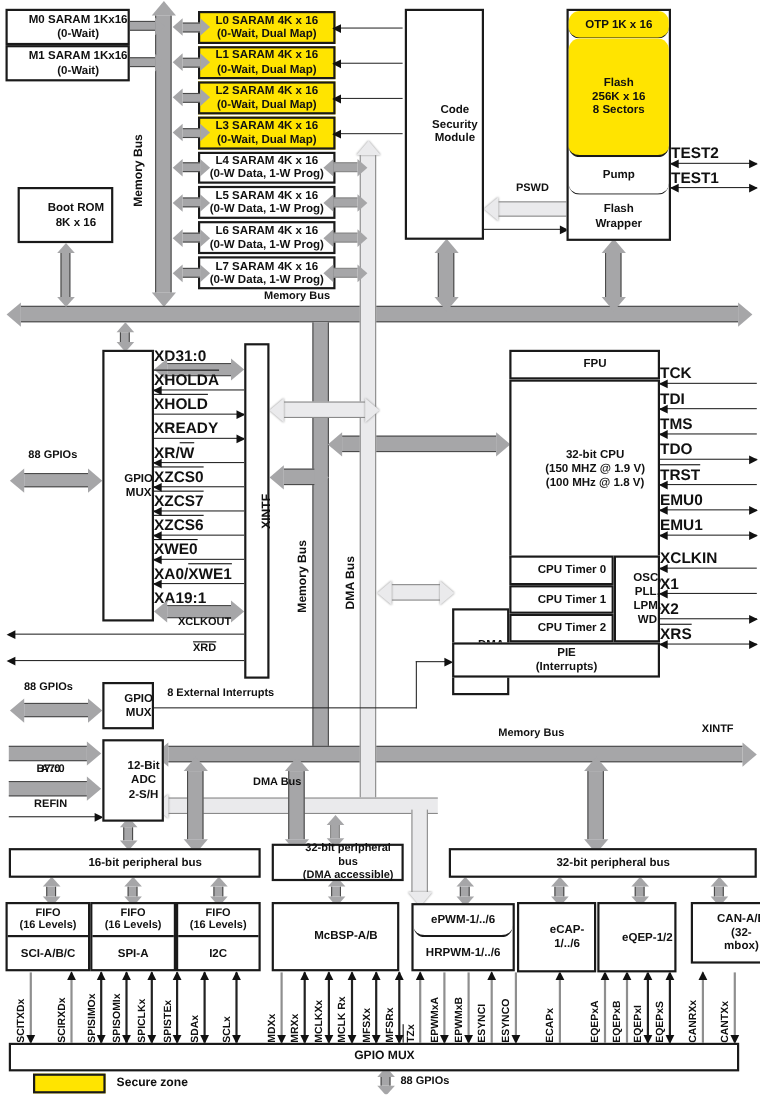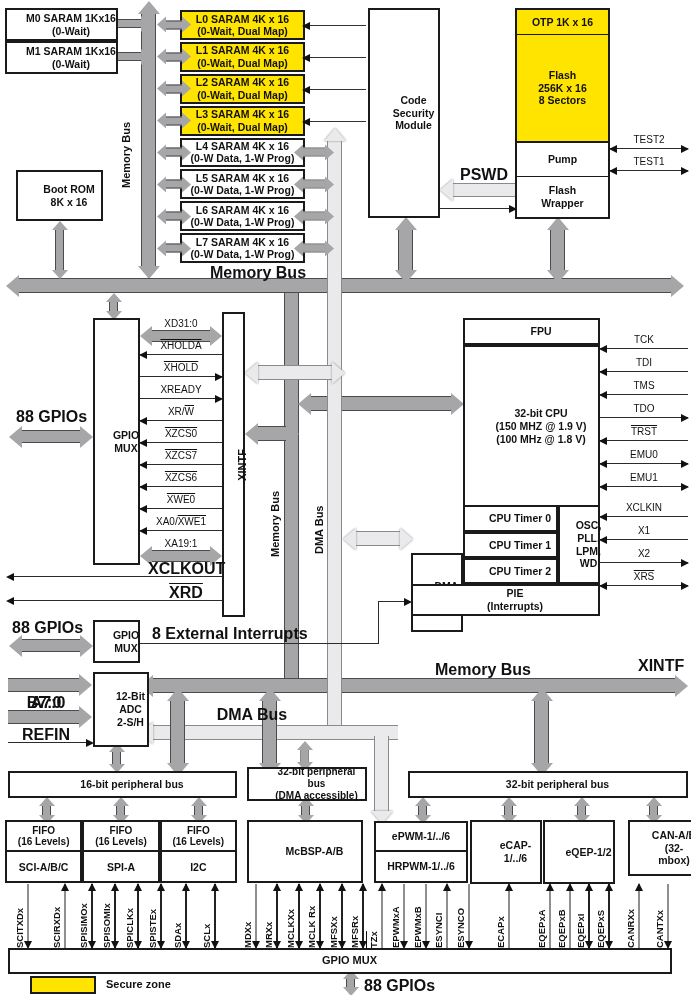--- a/index.html
+++ b/index.html
@@ -4,21 +4,21 @@
 <style>
   * { box-sizing: border-box; margin: 0; padding: 0; }
   body { font-family: "Liberation Sans", sans-serif; background: #fff; }
   #stage { position: relative; width: 691px; height: 995px; background: #fff; overflow: hidden; color: #111; }
 
   
   .box { position: absolute; background: #fff; border: 2.5px solid #1a1a1a; display: flex; flex-direction: column;
          align-items: center; justify-content: center; text-align: center; font-weight: bold; font-size: 10.5px;
          line-height: 1.22; z-index: 5; padding-left: 19px; }
   .box.col { align-items: stretch; justify-content: flex-start; padding: 0; }
-  .fsec { display: flex; flex-direction: column; align-items: center; justify-content: center; }
+  .fsec { display: flex; flex-direction: column; align-items: center; justify-content: center; border-radius: 10px; }
   .yellow { background: var(--yellow); }
 
   
   .hbus, .vbus { position: absolute; --c: var(--busd); background: var(--c); z-index: 1; }
   .hbus { height: 15px; border-top: 1.5px solid #4b4b4b; border-bottom: 1.5px solid #4b4b4b; }
   .vbus { width: 15px; border-left: 1.5px solid #4b4b4b; border-right: 1.5px solid #4b4b4b; }
   .lite { --c: var(--busl); border-color: #8a8a8a; z-index: 2; }
   .hbus.aL::before { content:""; position:absolute; left:-13px; top:50%; transform:translateY(-50%); width:0; height:0;
                      border-top:11px solid transparent; border-bottom:11px solid transparent; border-right:13px solid var(--c); }
   .hbus.aR::after  { content:""; position:absolute; right:-13px; top:50%; transform:translateY(-50%); width:0; height:0;
@@ -46,32 +46,32 @@
 
   
   .sline { position: absolute; height: 0; border-top: 1.6px solid #2b2b2b; z-index: 4; }
   .vline { position: absolute; width: 0; border-left: 1.6px solid #2b2b2b; z-index: 4; }
   .sline.aL::before { content:""; position:absolute; left:-2px; top:-4px; border-top:4.5px solid transparent;
                       border-bottom:4.5px solid transparent; border-right:8px solid #111; }
   .sline.aR::after  { content:""; position:absolute; right:-2px; top:-4px; border-top:4.5px solid transparent;
                       border-bottom:4.5px solid transparent; border-left:8px solid #111; }
 
   
-  .lbl { position: absolute; font-weight: bold; font-size: 16px; white-space: nowrap; z-index: 6; }
+  .lbl { position: absolute; font-weight: bold; font-size: 10px; white-space: nowrap; z-index: 6; }
   .lbl.c { text-align: center; }
   .ov { text-decoration: overline; }
   .vtext { position: absolute; writing-mode: vertical-rl; transform: rotate(180deg); font-weight: bold;
            font-size: 11px; z-index: 6; white-space: nowrap; }
   .vtext-in { writing-mode: vertical-rl; transform: rotate(180deg); font-weight: bold; font-size: 11px; }
 
   
   .sigstack { position: absolute; display: flex; flex-direction: column; z-index: 4; }
   .sig { position: relative; height: 22px; }
   .sig.h23 { height: 23px; }
-  .slbl { text-align: center; font-weight: normal; font-size: 10px; line-height: 11px; height: 11px; }
+  .slbl { font-weight: bold; font-size: 14px; line-height: 11px; height: 11px; }
   .ln { display: block; position: relative; margin-top: 3px; height: 0; border-top: 1.6px solid #2b2b2b; }
   .ln.dir-left::before, .ln.dir-in::before, .ln.dir-bidir::before {
       content:""; position:absolute; left:-1px; top:-4px; border-top:4.5px solid transparent;
       border-bottom:4.5px solid transparent; border-right:8px solid #111; }
   .ln.dir-right::after, .ln.dir-out::after, .ln.dir-bidir::after {
       content:""; position:absolute; right:-1px; top:-4px; border-top:4.5px solid transparent;
       border-bottom:4.5px solid transparent; border-left:8px solid #111; }
   .ln.dir-bus { height: 12px; margin: 1px 12px 0 12px; background: var(--busd);
       border-top: 1.5px solid #4b4b4b; border-bottom: 1.5px solid #4b4b4b; }
   .ln.dir-bus::before { content:""; position:absolute; left:-12px; top:50%; transform:translateY(-50%);

